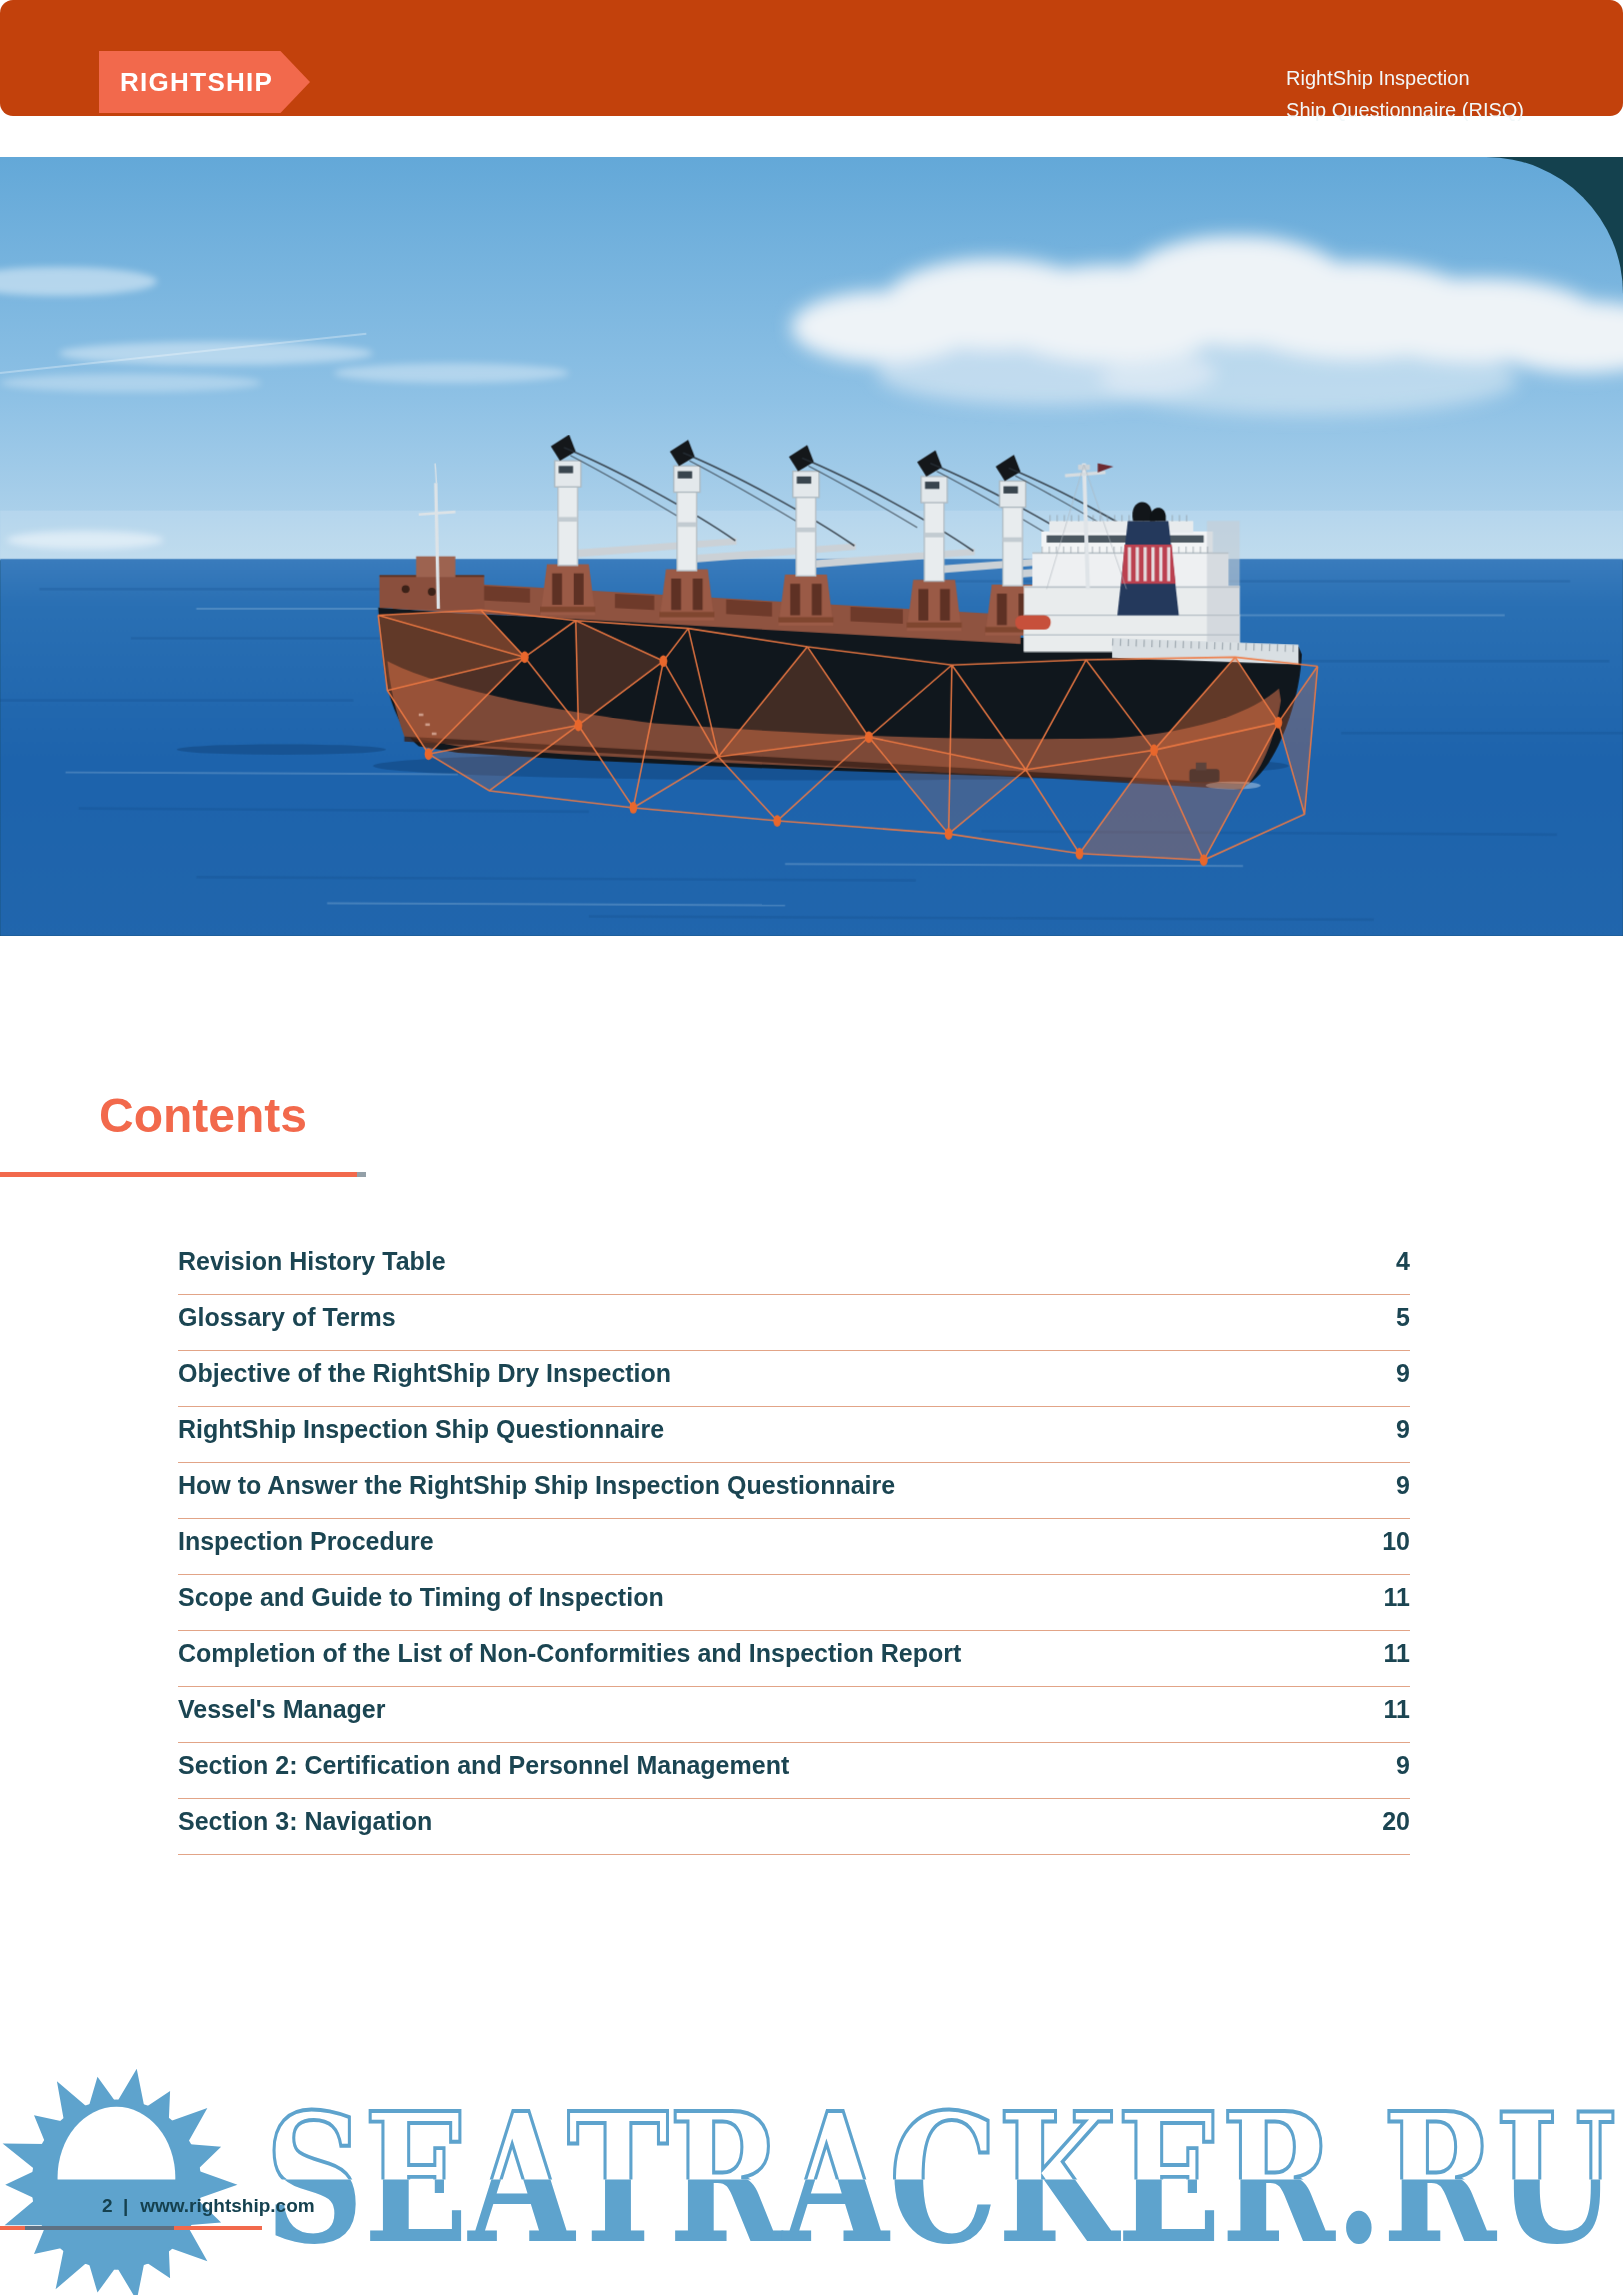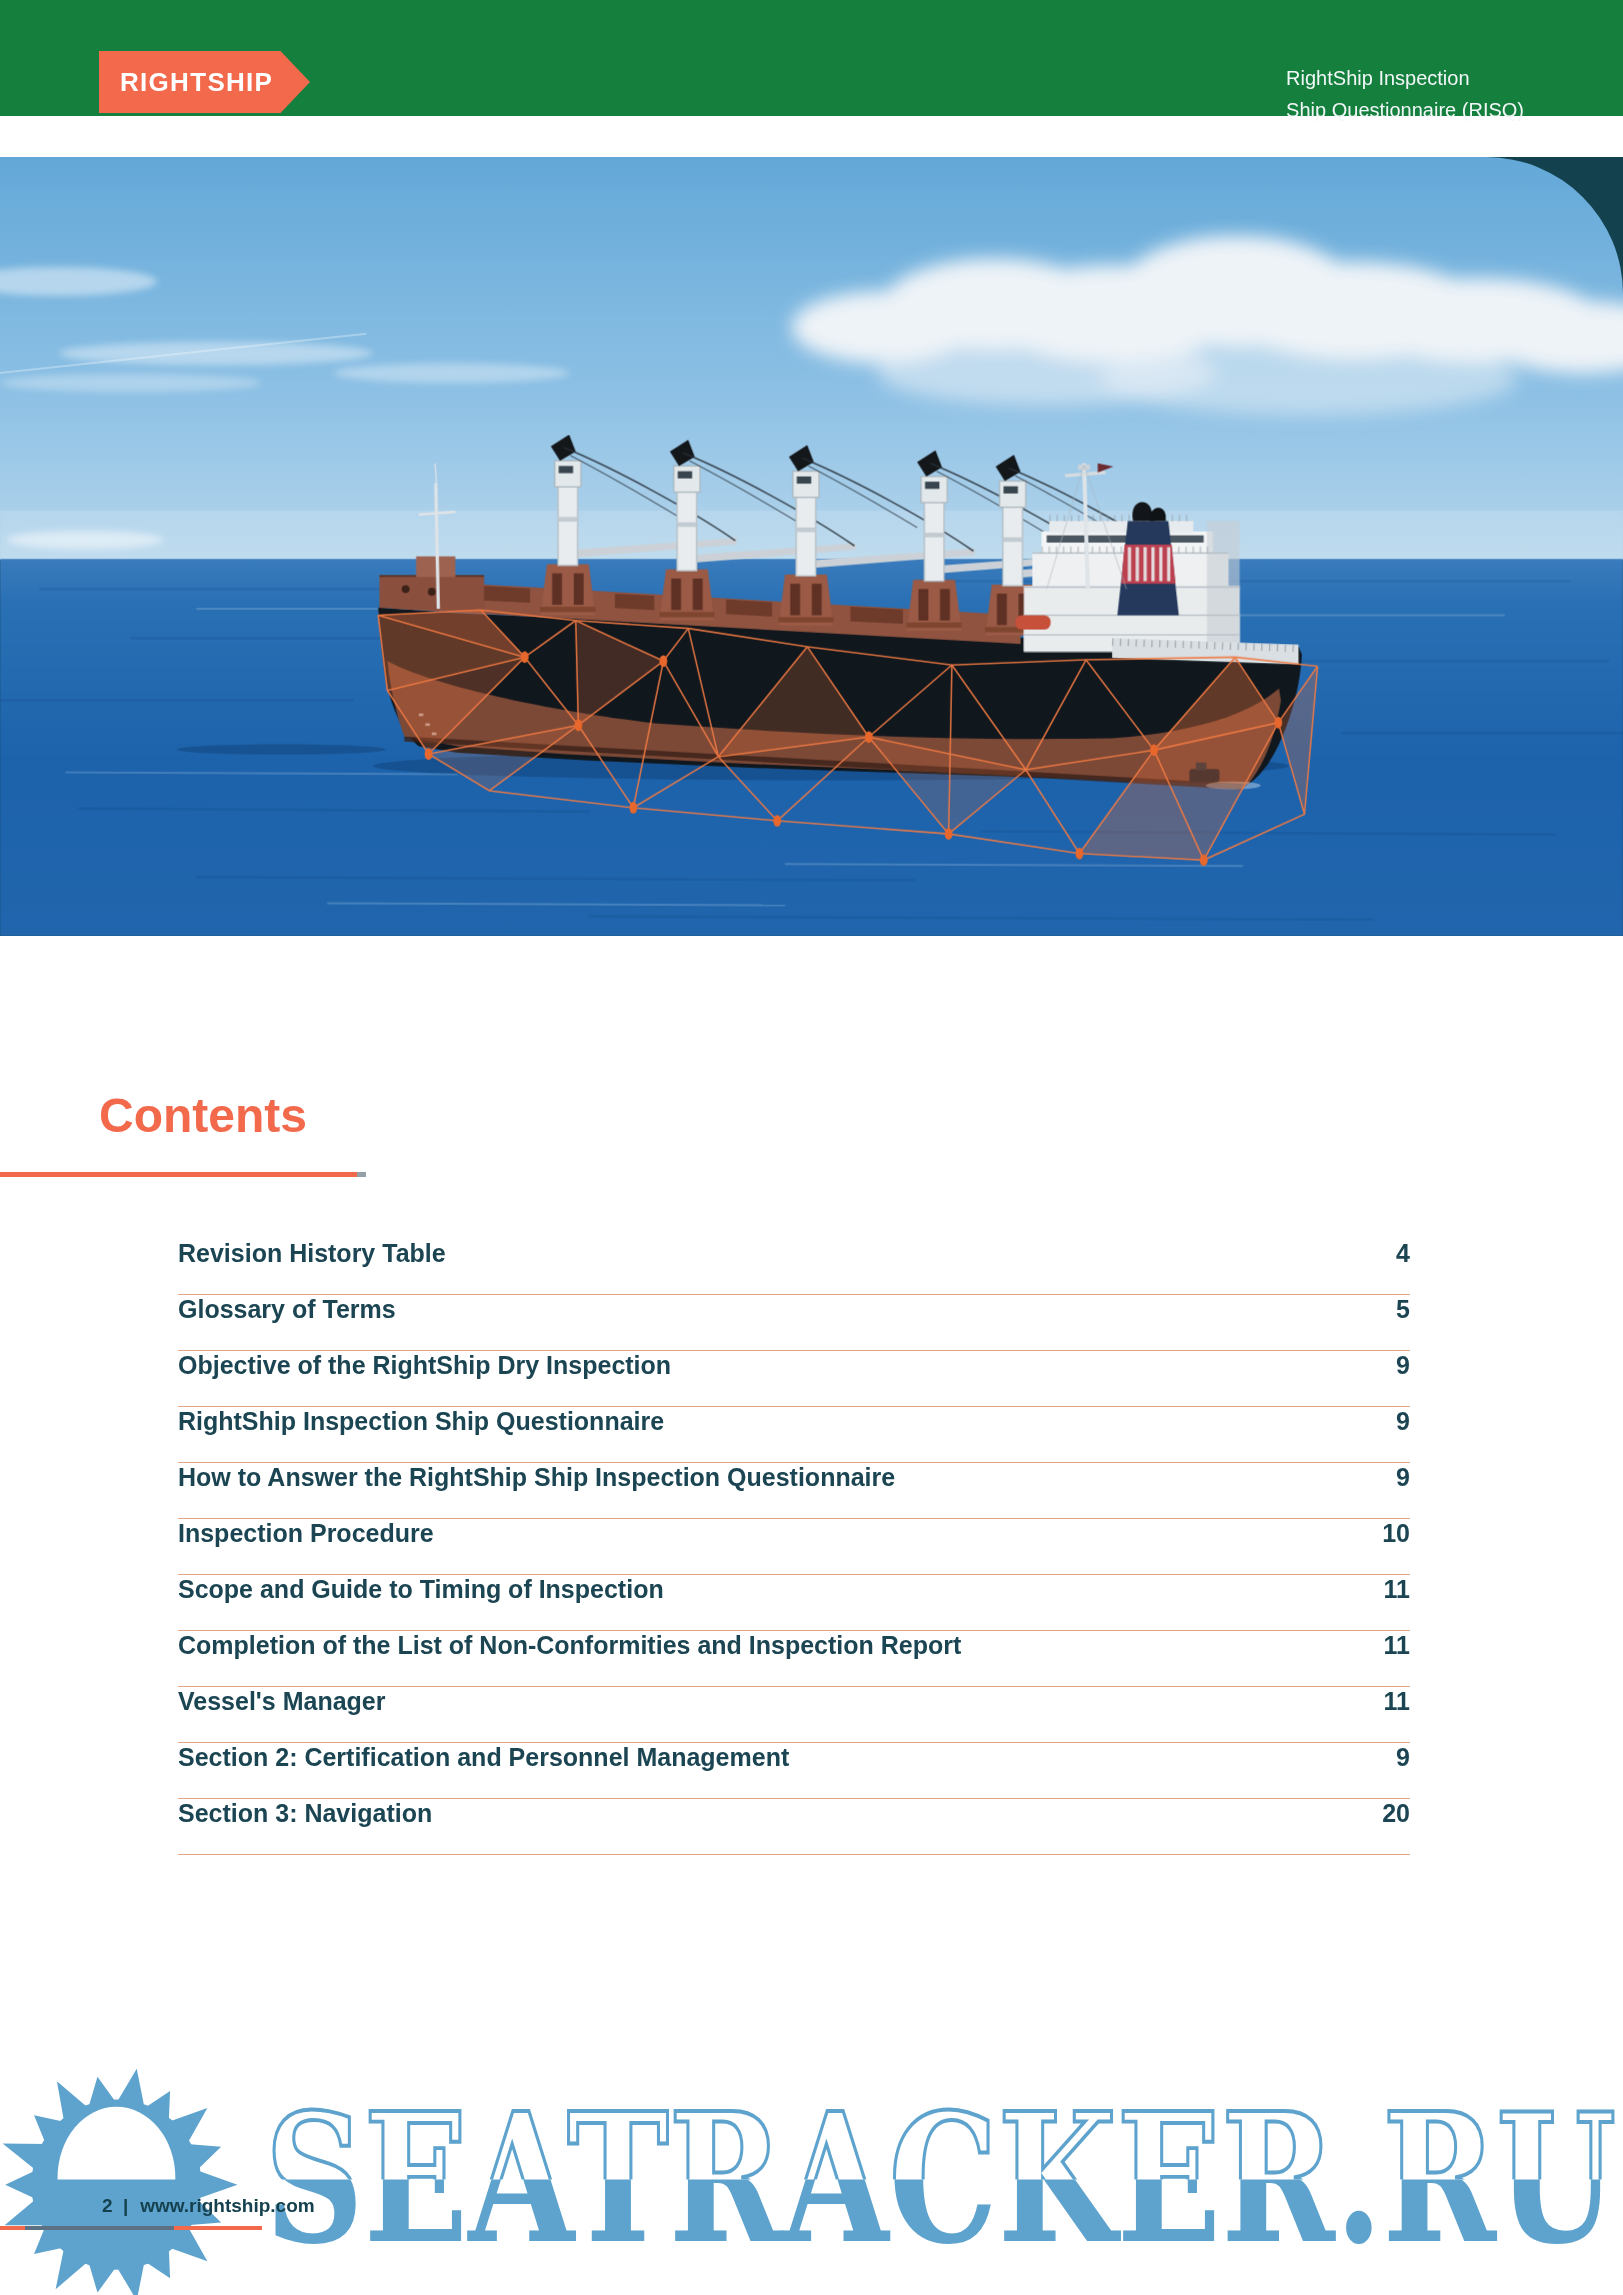--- a/index.html
+++ b/index.html
@@ -1,39 +1,39 @@
 <!DOCTYPE html>
 <html style="font-size:10.5px"><head>
 <meta charset="utf-8">
 <style>
   html,body{margin:0;padding:0;background:#e8e8e8;}
   .page{position:relative;width:1623px;height:2295px;background:#ffffff;overflow:hidden;
         font-family:"Liberation Sans",sans-serif;}
 
   
-  .header{position:absolute;left:0;top:0;width:1623px;height:116px;background:#15803d;}
+  .header{position:absolute;left:0;top:0;width:1623px;height:116px;background:#c2410c;border-radius:13px;}
   .logo{position:absolute;left:99px;top:51px;width:211px;height:62px;background:#f2694c;
         clip-path:polygon(0 0,86% 0,100% 50%,86% 100%,0 100%);
         display:flex;align-items:center;}
   .logo span{color:#ffffff;font-weight:bold;font-size:26px;letter-spacing:1.3px;padding-left:21px;}
   .header-title{position:absolute;right:99px;top:62px;text-align:left;color:#f2f7f8;
         font-size:20px;line-height:32px;font-weight:normal;}
 
   
   .photo-wrap{position:absolute;left:0;top:157px;width:1623px;height:779px;background:#14414e;}
   .photo-clip{width:100%;height:100%;border-top-right-radius:137px;overflow:hidden;}
 
   
   .contents-heading{position:absolute;left:99px;top:1088px;font-size:48px;font-weight:bold;color:#f2694c;}
   .contents-rule{position:absolute;left:0;top:1172px;width:357px;height:4.6px;background:#f2694c;}
   .contents-rule-tip{position:absolute;left:357px;top:1172px;width:8.5px;height:4.6px;background:#93a0a8;}
 
   .toc{position:absolute;left:178px;top:1239px;width:1232px;}
   .toc-row{position:relative;height:56px;box-sizing:border-box;border-bottom:1.3px solid #e2a487;
-           display:flex;justify-content:space-between;align-items:flex-start;padding-bottom:10px;
+           display:flex;justify-content:space-between;align-items:center;padding-bottom:10px;
            cursor:pointer;}
   .toc-label{font-size:25px;font-weight:bold;color:#1b4552;}
   .toc-page{font-size:25px;font-weight:bold;color:#1b4552;}
 
   
   .wm-svg{position:absolute;left:0;top:2055px;width:1623px;height:241px;z-index:4;}
   .footer-line-orange{position:absolute;left:0;top:2226px;width:262px;height:3.9px;background:#f2694c;z-index:5;}
   .footer-line-grey{position:absolute;left:25px;top:2226px;width:149px;height:3.9px;background:#5e7183;z-index:6;}
   .footer-text{position:absolute;left:102px;top:2195px;z-index:7;font-size:19px;color:#15414f;font-weight:bold;}
   .footer-text .divider{margin:0 6.5px 0 5.2px;}

